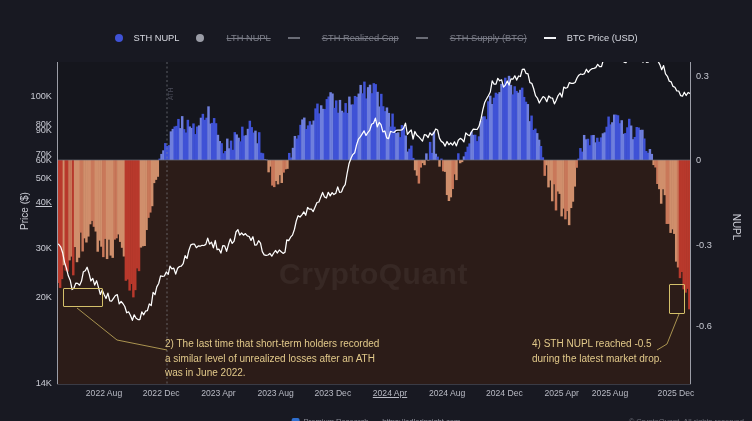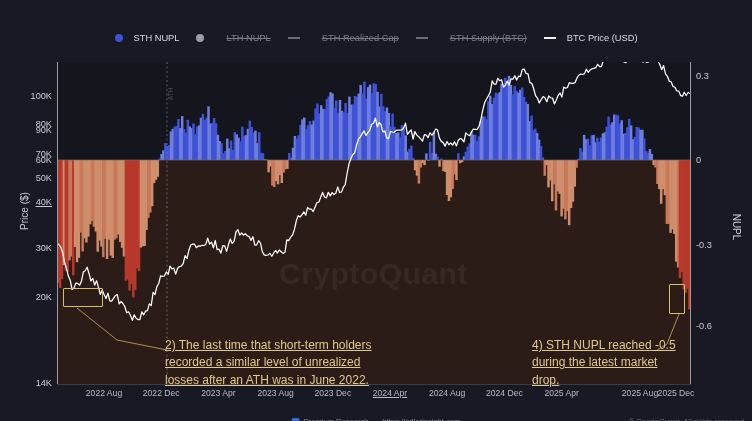--- a/index.html
+++ b/index.html
@@ -28,21 +28,21 @@
         transform-origin:center;font-size:10px;color:#c8cad3;white-space:nowrap;}
   .rtick{position:absolute;left:5px;font-size:9.2px;color:#c8cad3;
          transform:translateY(-50%);white-space:nowrap;}
   .ylab-right{position:absolute;right:2px;top:54%;transform:translateY(-50%) rotate(90deg);
         transform-origin:center;font-size:10px;color:#c8cad3;white-space:nowrap;}
   .xtick{position:absolute;top:388px;font-size:8.6px;color:#b9bbc5;
          transform:translateX(-50%);white-space:nowrap;}
   .wm{position:absolute;left:50%;top:212px;transform:translate(-50%,-50%);
       font-size:30px;font-weight:bold;color:rgba(255,255,255,.055);letter-spacing:.5px;
       pointer-events:none;}
-  .ann{position:absolute;font-size:12px;line-height:1.45;color:#e2c98a;text-decoration:underline;}
+  .ann{position:absolute;font-size:10px;line-height:1.45;color:#e2c98a;}
   .vlabel{position:absolute;font-size:6.5px;color:#4a4c58;
           transform:rotate(-90deg);transform-origin:left top;white-space:nowrap;}
   .footer{position:absolute;bottom:4px;left:0;width:752px;font-size:7.6px;color:#8a8c96;}
   .f-center{position:absolute;left:50%;transform:translateX(-50%);display:flex;
             align-items:center;gap:4px;white-space:nowrap;}
   .f-center a{color:#9497a2;text-decoration:underline;}
   .f-right{position:absolute;right:8px;color:#6d6f79;white-space:nowrap;}
   .cq{width:8px;height:8px;border-radius:2px;background:#2f6fd0;display:inline-block;}
   .hl{position:absolute;border:1px solid #d4c06a;border-radius:1px;}
   svg{display:block;}
@@ -476,21 +476,21 @@
   <div id="xticks" style="position:absolute;left:0;top:0;width:752px;height:421px;">
       <div class="xtick" style="left: 104px;">2022 Aug</div>
       <div class="xtick" style="left: 161.2px;">2022 Dec</div>
       <div class="xtick" style="left: 218.4px;">2023 Apr</div>
       <div class="xtick" style="left: 275.6px;">2023 Aug</div>
       <div class="xtick" style="left: 332.8px;">2023 Dec</div>
       <div class="xtick" style="left: 390px; text-decoration: underline;">2024 Apr</div>
       <div class="xtick" style="left: 447.2px; text-align: center;">2024 Aug</div>
       <div class="xtick" style="left: 504.4px;">2024 Dec</div>
       <div class="xtick" style="left: 561.6px;">2025 Apr</div>
-      <div class="xtick" style="left: 640px; text-align: center;">2025 Aug</div>
+      <div class="xtick" style="left: 610px; text-align: center;">2025 Aug</div>
       <div class="xtick" style="left: 676px;">2025 Dec</div>
     </div>
 
   <div class="vlabel" style="left:167px;top:100px;">ATH</div>
 
   <div class="ann" style="left:165px;top:337px;width:215px;">2) The last time that short-term holders recorded a similar level of unrealized losses after an ATH was in June 2022.</div>
   <div class="ann" style="left:532px;top:337px;width:145px;">4) STH NUPL reached -0.5 during the latest market drop.</div>
 
   <div class="footer">
     <div class="f-center">

